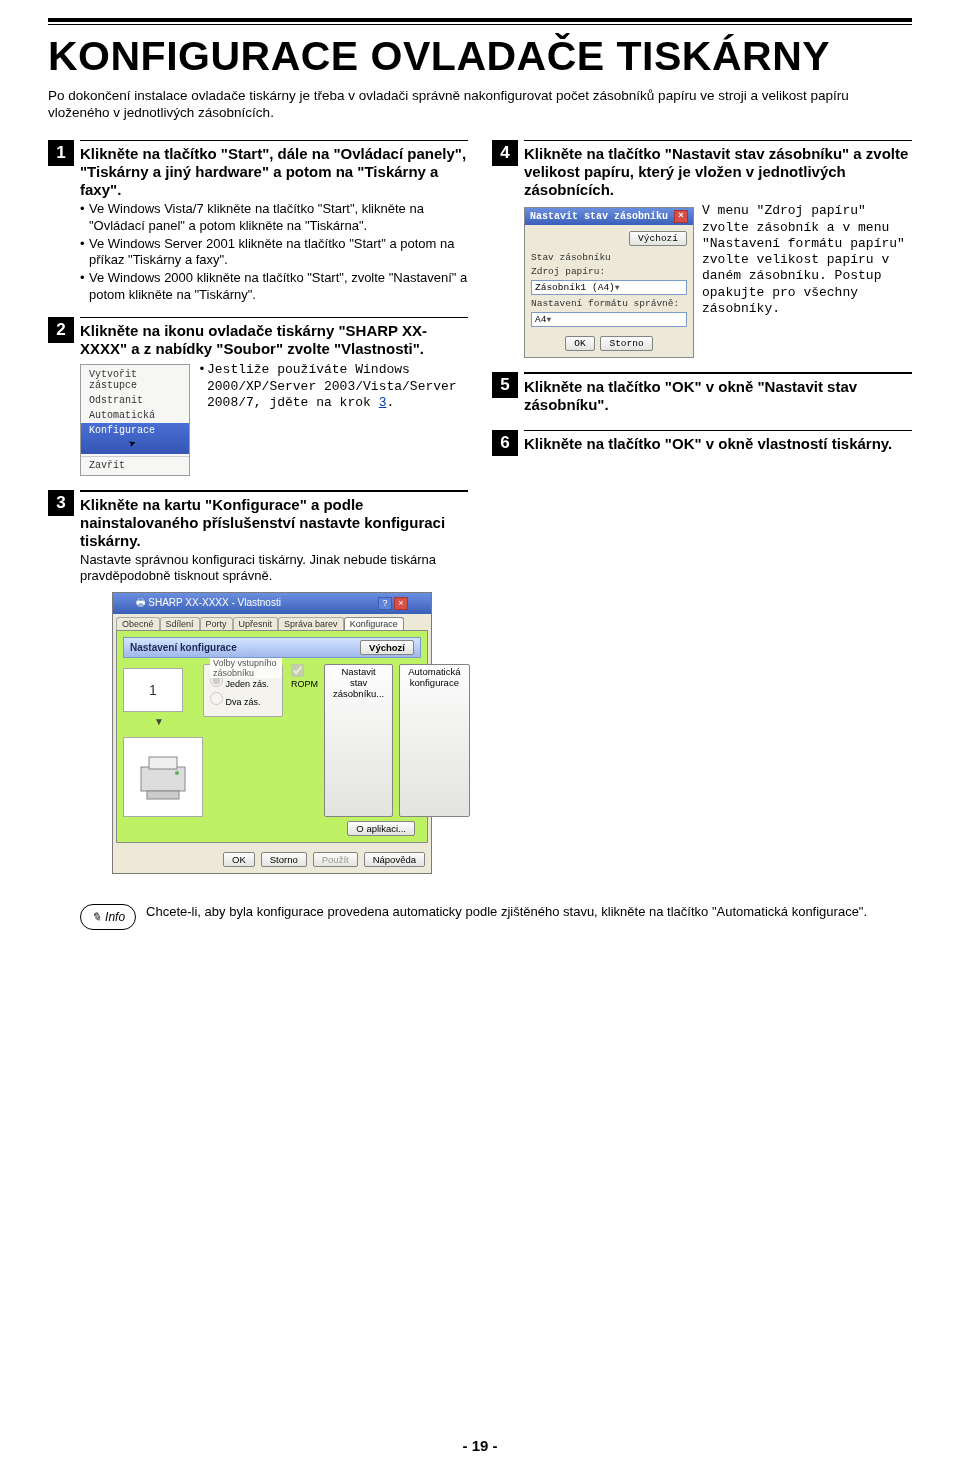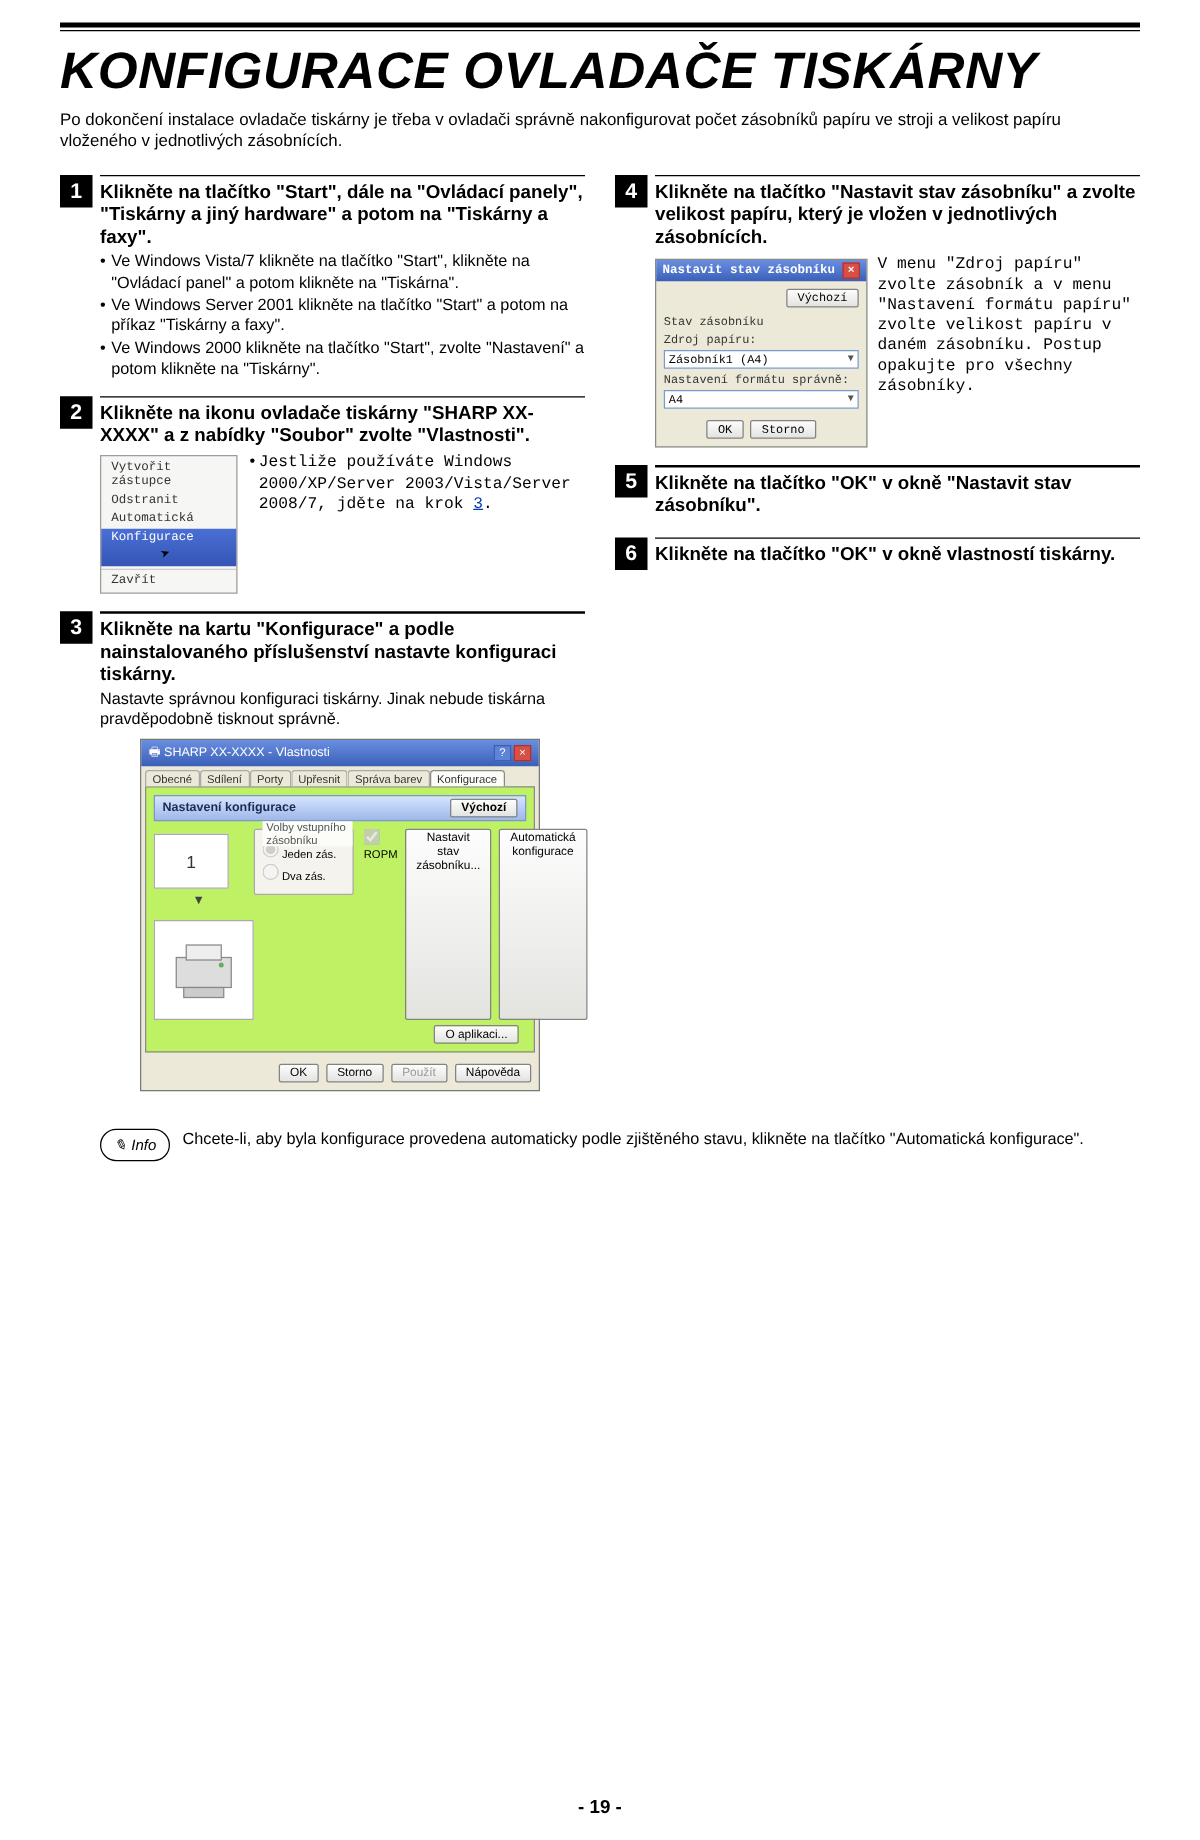--- a/index.html
+++ b/index.html
@@ -20,21 +20,20 @@
     height: 1px;
     background: #000;
     margin: 0 48px 10px 48px;
   }
   h1 {
     font-size: 41px;
     font-weight: 900;
     letter-spacing: 0.5px;
     margin: 6px 48px 10px 48px;
     line-height: 1.05;
-    font-style: italic;
   }
   .intro {
     font-size: 13.5px;
     margin: 0 48px 18px 48px;
     line-height: 1.25;
   }
   .columns {
     display: flex;
     gap: 24px;
     margin: 0 48px;
@@ -142,35 +141,35 @@
     color:#000;
   }
   .field-row { display:flex; align-items:center; margin:3px 0; gap:4px;}
   .field-row .lbl { width:80px; color:#333;}
   .field-row .sel {
     flex:1;
     background:#fff;
     border:1px solid #7a9ac9;
     padding:1px 3px;
     font-size:9.5px;
-    display:flex; justify-content:space-between; align-items:center;
+    display:flex; align-items:center;
   }
   .sel .dd { color:#555; font-size:8px;}
   .tray-foot { text-align:center; padding-top:6px;}
   .prop-dialog {
     width: 320px;
     margin: 8px 0 0 32px;
     border:1px solid #7a7a7a;
     background:#ece9d8;
     font-size:9px;
   }
   .prop-title {
     background: linear-gradient(#6a8fe0,#3a5fb8);
     color:#fff;
-    padding:2px 6px;
+    padding:2px 23px;
     font-size:10px;
     display:flex; justify-content:space-between; align-items:center;
   }
   .prop-title .winbtns { display:flex; gap:2px;}
   .prop-title .wb {
     background:#5f83d6; width:14px; text-align:center;
     border:1px solid #3a5fb8; color:#fff; font-size:9px; line-height:11px;
   }
   .prop-title .wb.close { background:#d85045; border-color:#a33;}
   .tabs {

